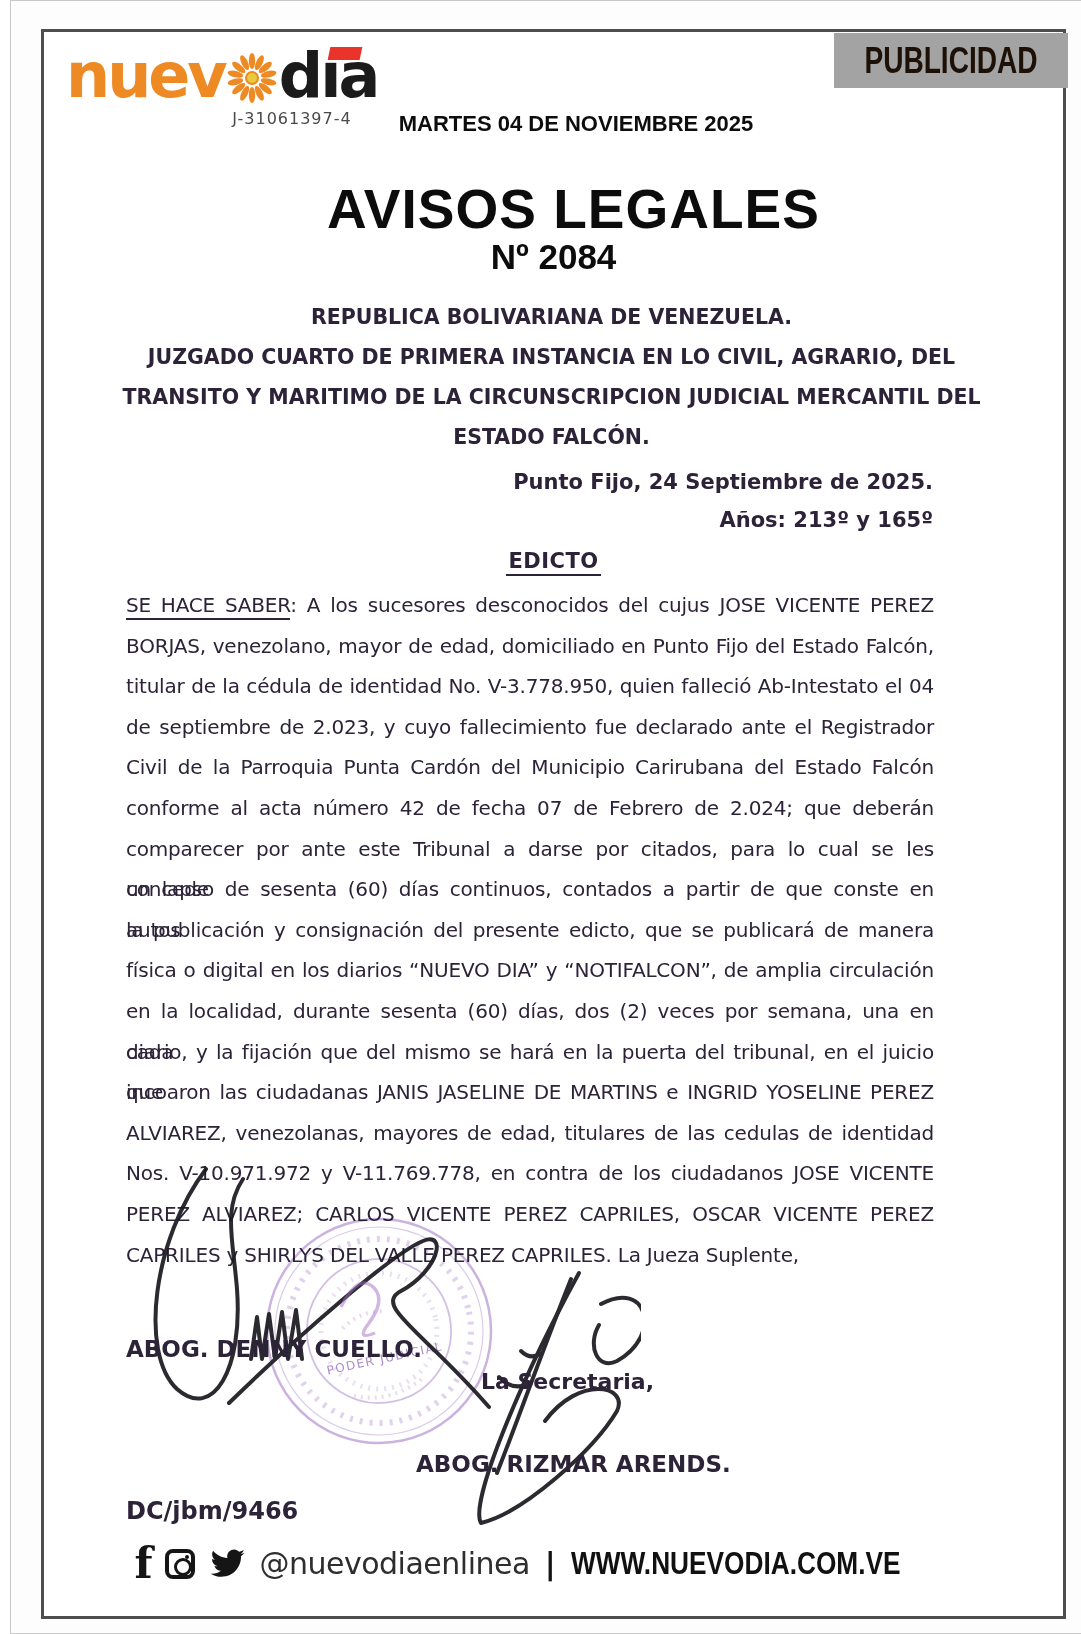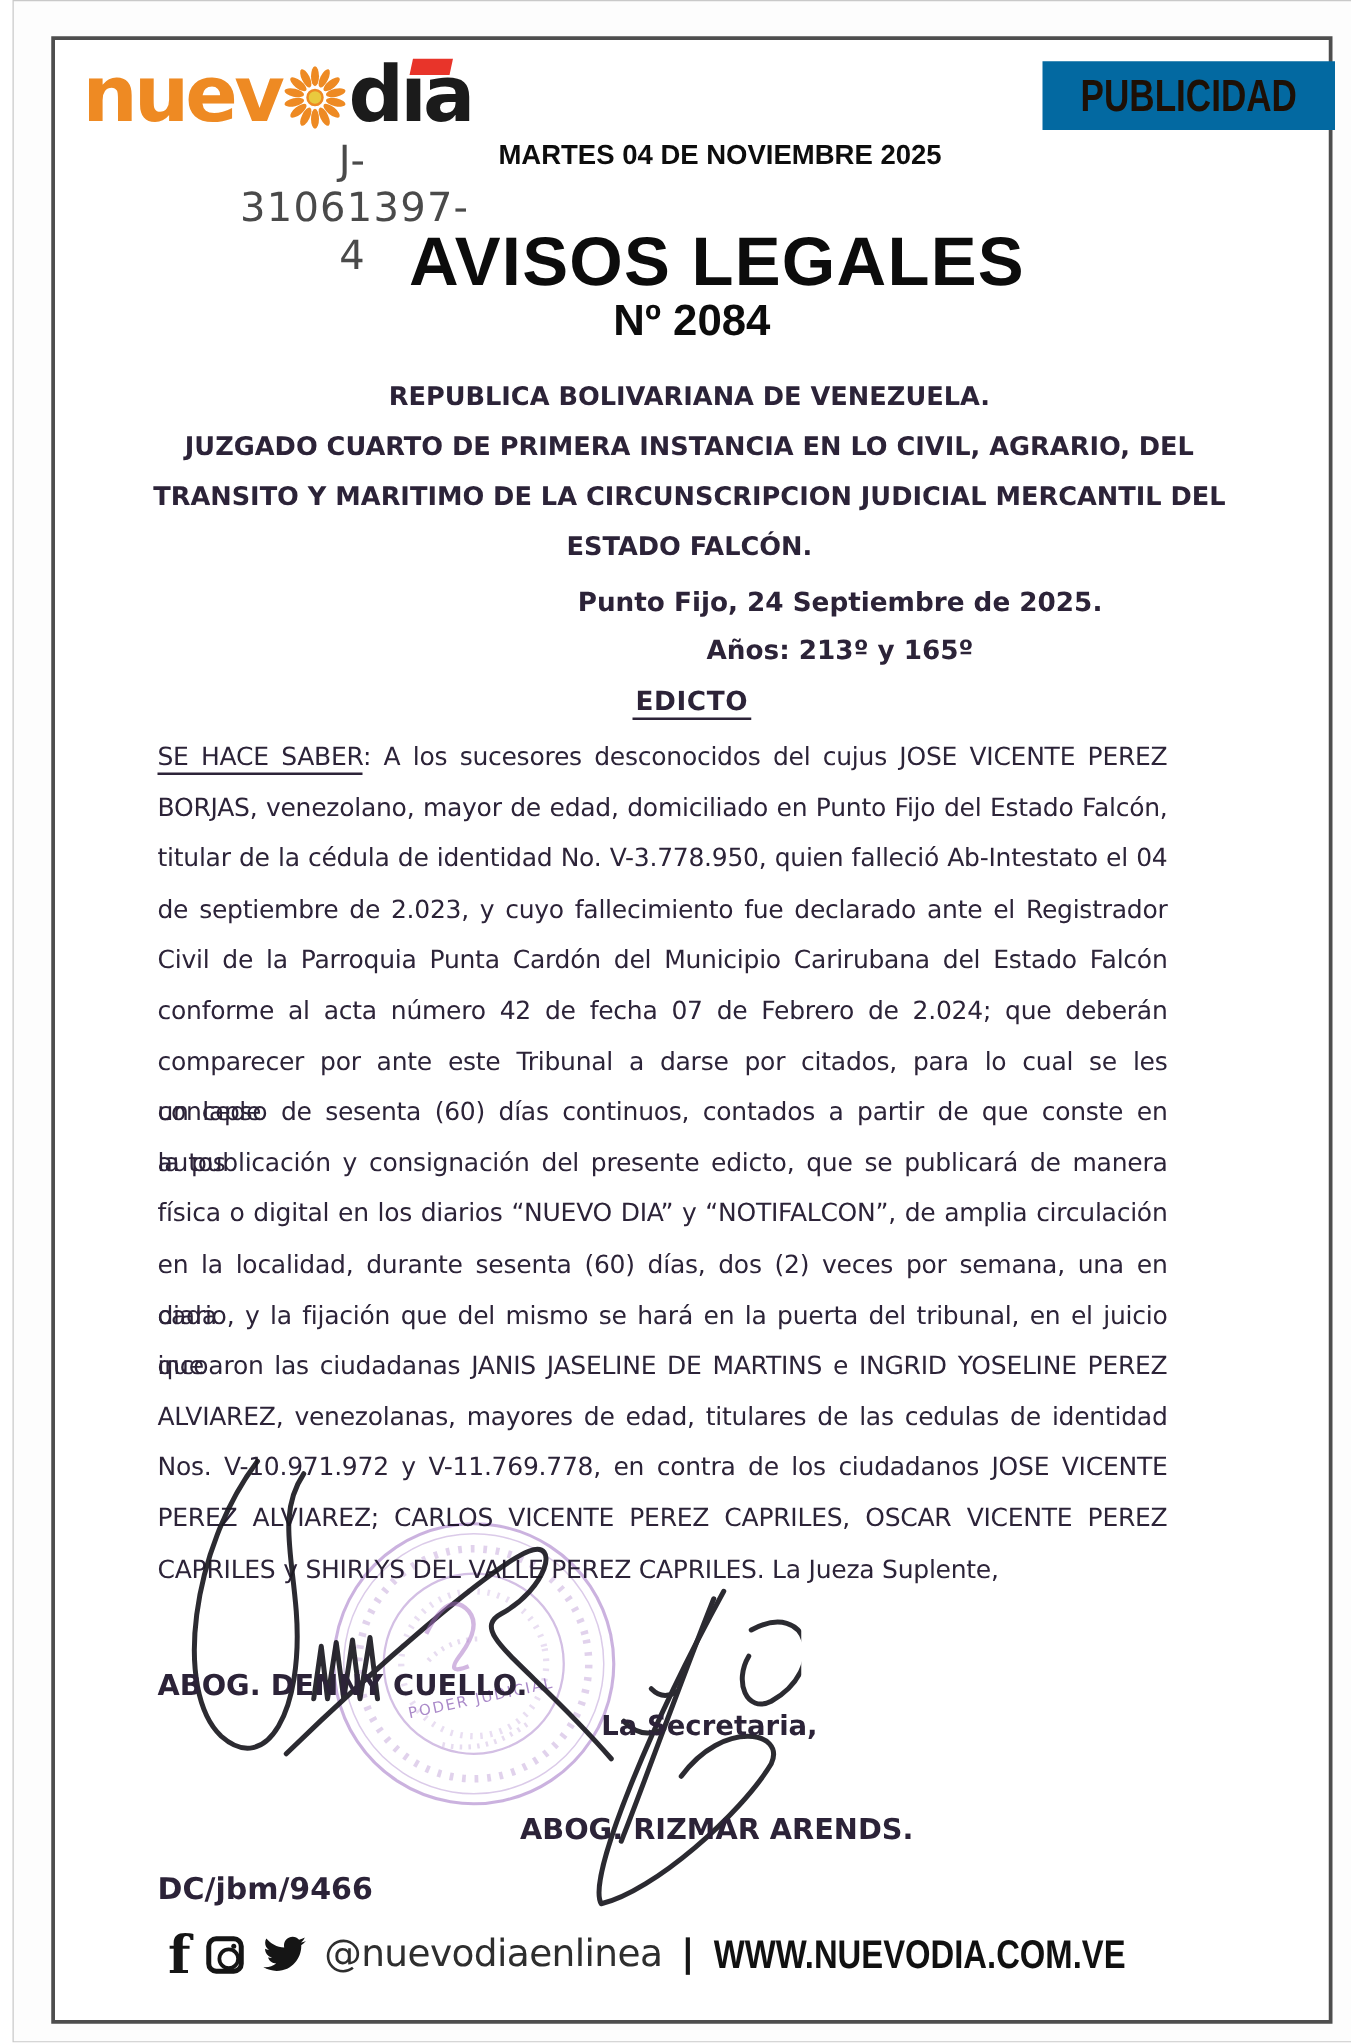--- a/index.html
+++ b/index.html
@@ -10,40 +10,40 @@
   .frame{position:absolute;left:30px;top:28px;width:1025px;height:1590px;
          border:3px solid #4e4e4e;background:#fff;box-sizing:border-box;}
   
   .logo{position:absolute;left:55px;top:44px;display:flex;align-items:center;
         font-weight:800;font-size:62px;letter-spacing:-3px;line-height:62px;}
   .logo .p1{color:#ee8a23;}
   .logo .p2{color:#1b1b1b;position:relative;}
   .logo .accent{position:absolute;right:16px;top:2px;width:32px;height:13px;
         background:#e8342a;transform:skewX(-12deg);}
   .sun{margin:4px 1px 0 1px;}
-  .regnum{position:absolute;left:181px;top:108px;width:180px;text-align:center;
-        font-size:32px;color:#4a4a4a;letter-spacing:1px;}
+  .regnum{position:absolute;left:191px;top:108px;width:180px;text-align:center;
+        font-size:16px;color:#4a4a4a;letter-spacing:1px;}
   .dateline{position:absolute;left:350px;top:110px;width:430px;text-align:center;
         font-family:"Liberation Sans",sans-serif;font-weight:700;font-size:22px;color:#0d0d0d;}
-  .pubbadge{position:absolute;left:823px;top:48px;width:234px;height:55px;
-        background:#0369a1;display:flex;align-items:center;justify-content:center;}
+  .pubbadge{position:absolute;left:823px;top:32px;width:234px;height:55px;
+        background:#a3a3a3;display:flex;align-items:center;justify-content:center;}
   .pubbadge span{font-family:"Liberation Sans",sans-serif;font-weight:800;font-size:36px;
         color:#1d1006;transform:scaleX(.78);letter-spacing:0;}
   
   .title{position:absolute;left:30px;top:176px;width:1025px;text-align:center;
         font-family:"Liberation Sans",sans-serif;font-weight:800;font-size:55px;
         color:#0c0c0c;letter-spacing:1px;padding-left:20px;}
   .nnum{position:absolute;left:30px;top:236px;width:1025px;text-align:center;
         font-family:"Liberation Sans",sans-serif;font-weight:800;font-size:35px;color:#0c0c0c;}
   
   .ink{color:#2c2338;}
   .court{position:absolute;left:78px;top:296px;width:925px;text-align:center;
         font-weight:700;font-size:20.5px;}
   .court div{height:40px;line-height:40px;}
-  .rightblock{position:absolute;left:400px;top:462px;width:522px;text-align:center;
+  .rightblock{position:absolute;left:400px;top:462px;width:522px;text-align:right;
         font-weight:700;font-size:21px;}
   .rightblock div{height:38px;line-height:38px;}
   .edicto{position:absolute;left:30px;top:548px;width:1025px;text-align:center;
         font-weight:700;font-size:21px;}
   .edicto span{border-bottom:2px solid currentColor;padding:0 2px 1px 2px;letter-spacing:.5px;}
   
   .bodytext{position:absolute;left:115px;top:584px;width:808px;
         font-size:20px;letter-spacing:-.2px;}
   .jline{height:40.6px;line-height:40.6px;text-align:justify;text-align-last:justify;
         text-justify:inter-word;white-space:normal;}

